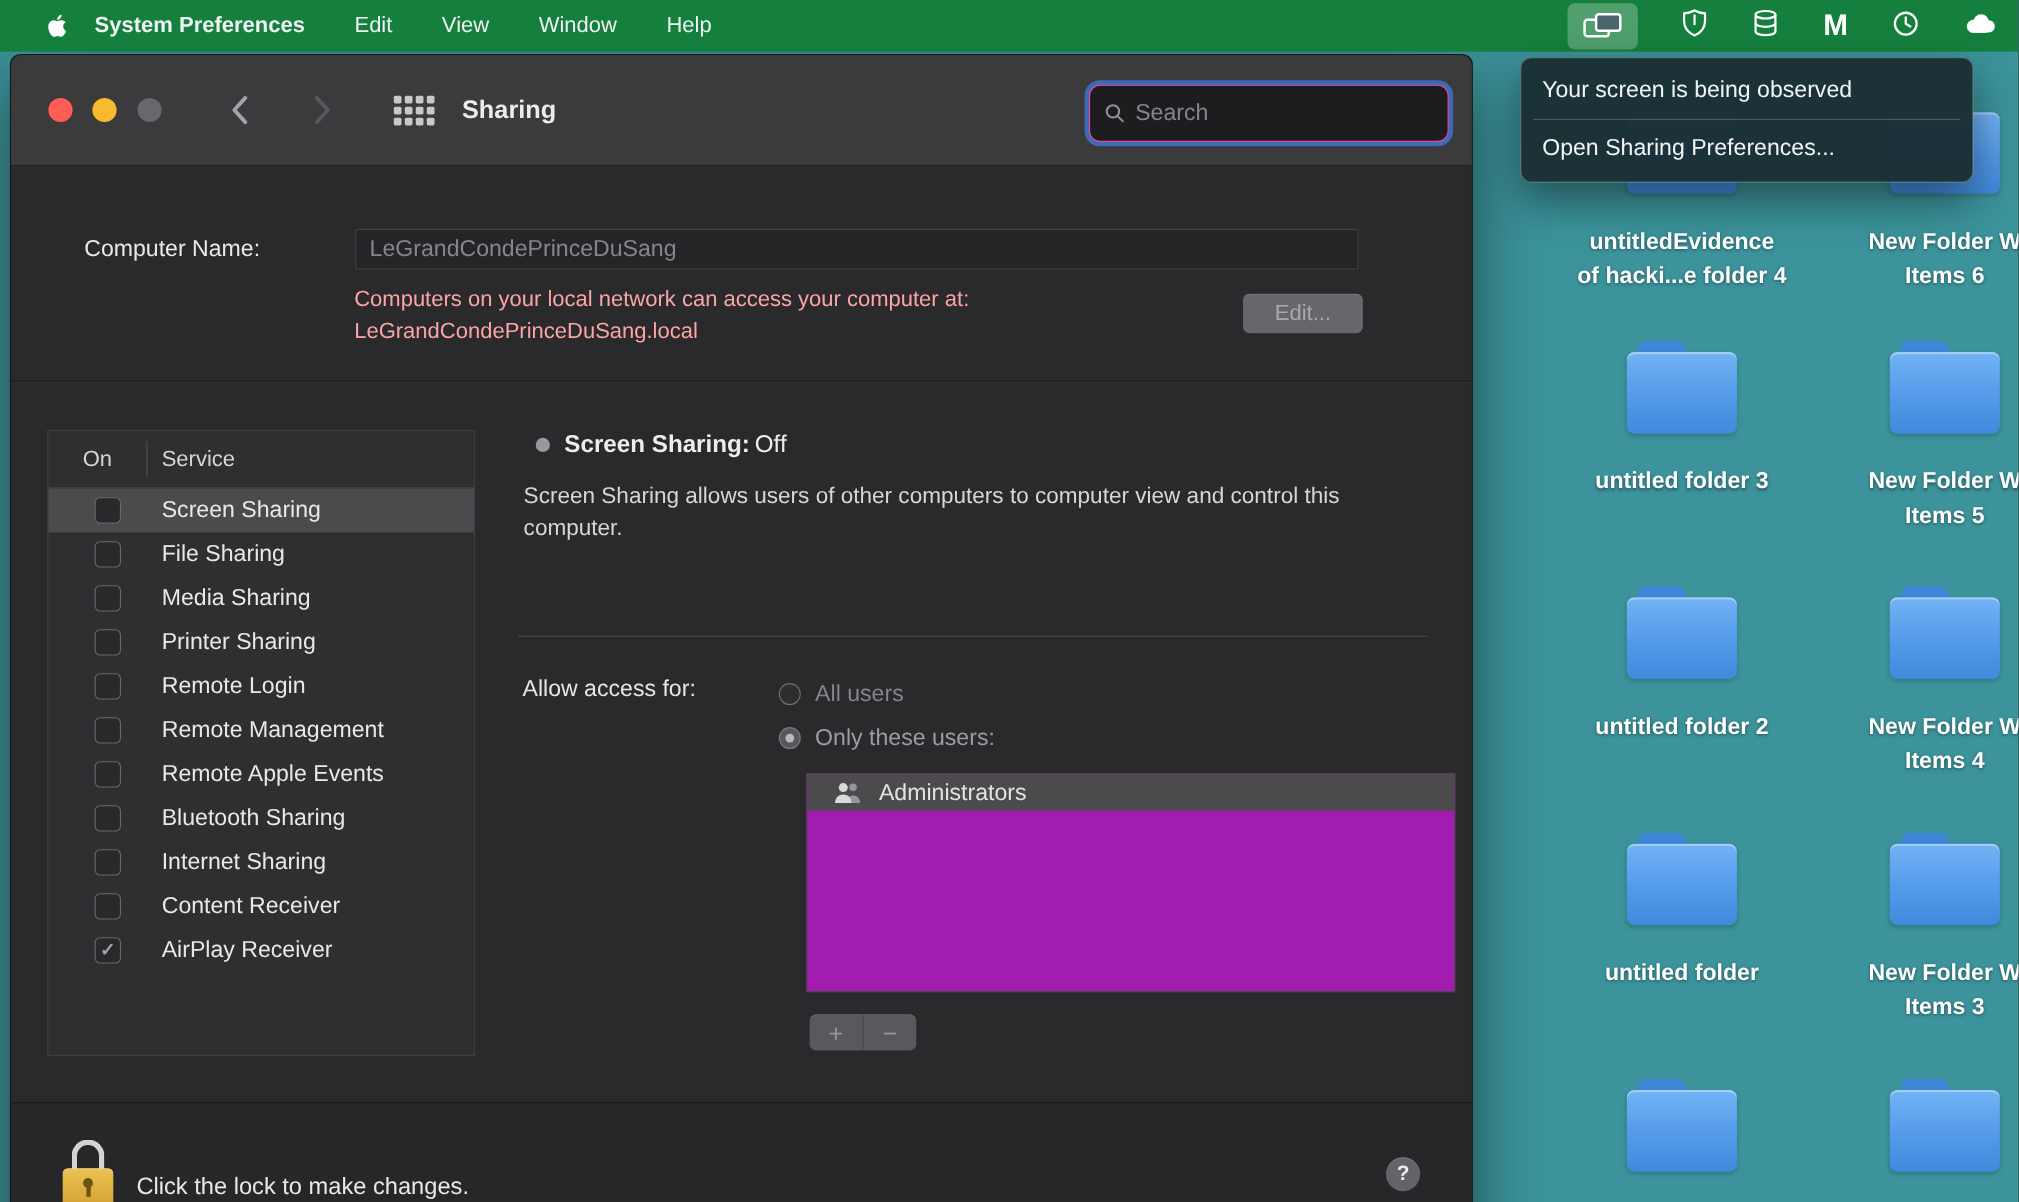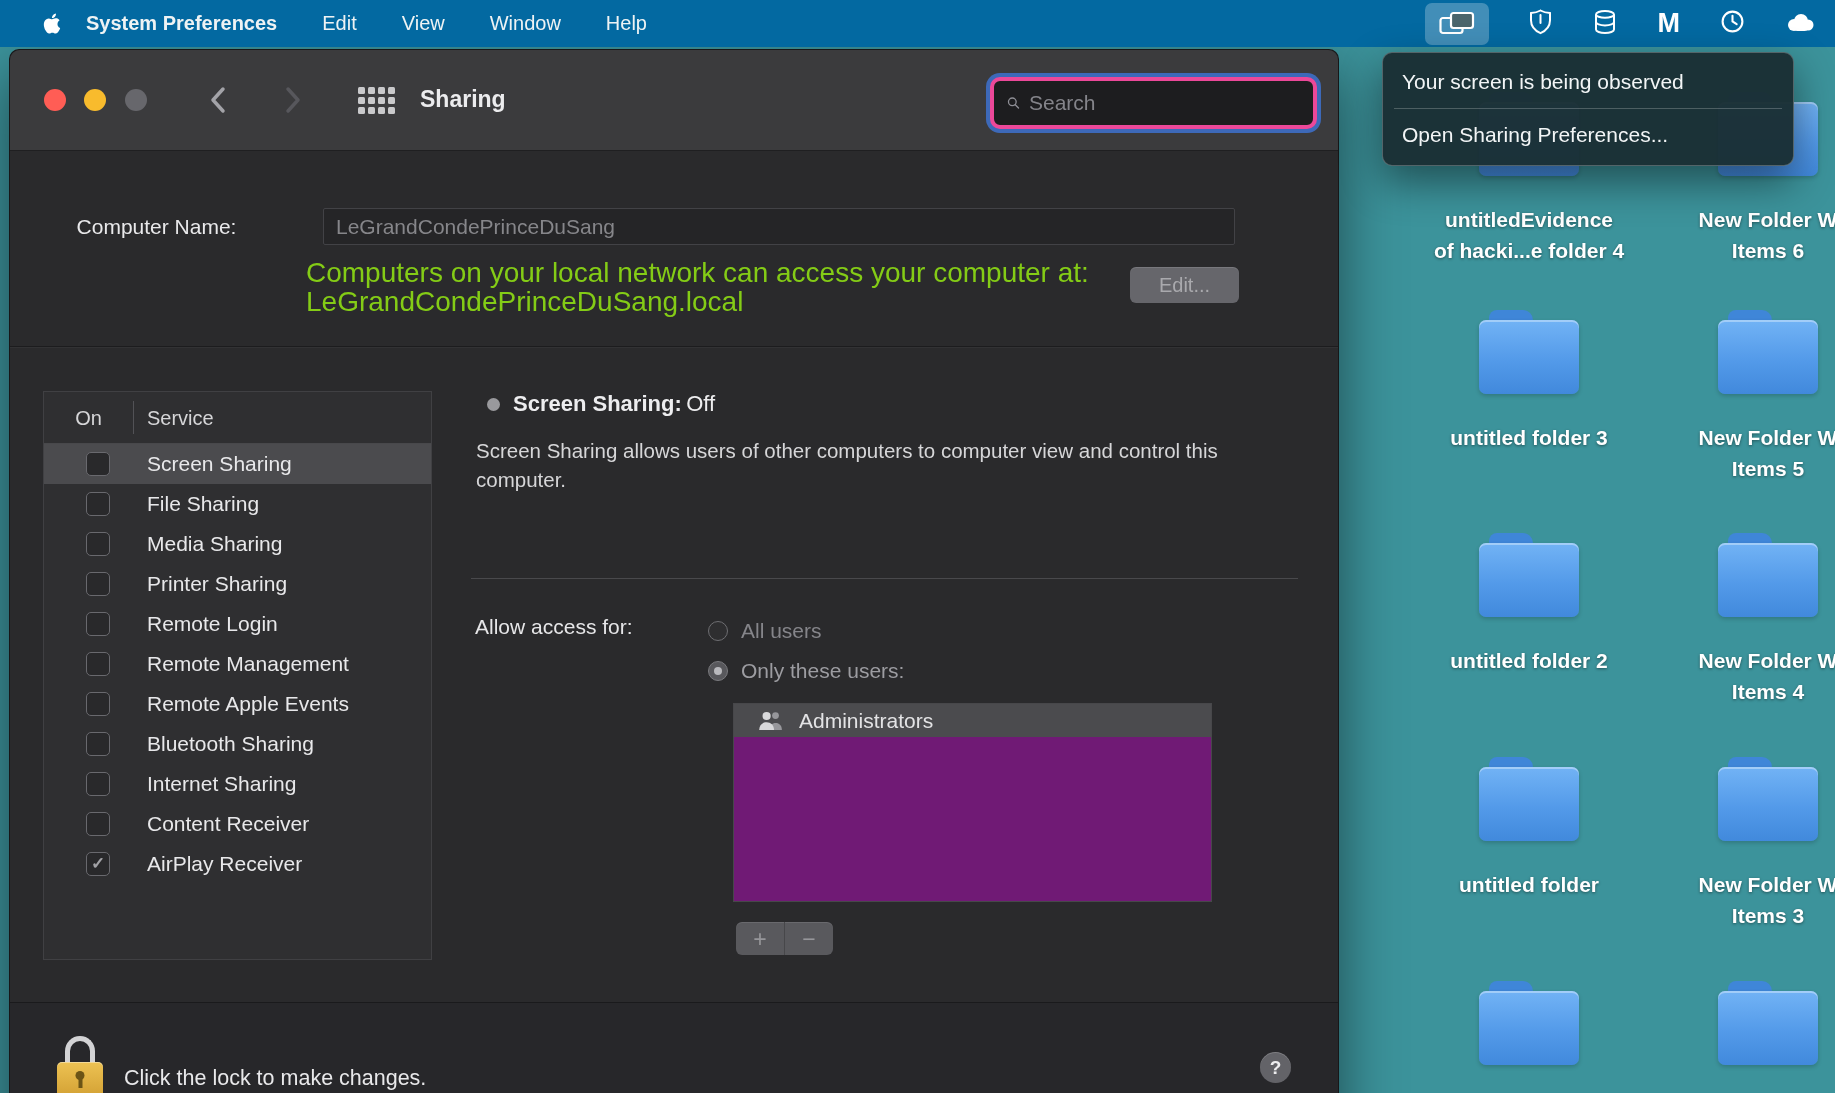--- a/index.html
+++ b/index.html
@@ -11,21 +11,21 @@
   .folder { position:absolute; width:200px; text-align:center; }
   .folder-icon { width:100px; height:84px; margin:0 auto; position:relative; }
   .folder-tab { position:absolute; left:10px; top:0; width:44px; height:18px; background:#3f86d8; border-radius:8px 10px 0 0; }
   .folder-body { position:absolute; left:0; top:10px; width:100%; height:74px; border-radius:7px;
                  background:linear-gradient(180deg,#72b3f5 0%,#539ae9 55%,#4189dc 100%);
                  box-shadow:inset 0 2px 0 rgba(255,255,255,.35), 0 2px 4px rgba(0,0,0,.18); }
   .folder-label { margin-top:28px; font-size:21px; font-weight:700; color:#ffffff; line-height:31px;
                   text-shadow:0 1px 3px rgba(0,0,0,.45); white-space:nowrap; }
 
   
-  .menubar { position:absolute; left:0; top:0; width:100%; height:47px; background:#0369a1;
+  .menubar { position:absolute; left:0; top:0; width:100%; height:47px; background:#15803d;
              display:flex; align-items:center; color:#eef3f4; z-index:50; }
   .apple { margin-left:42px; display:flex; align-items:center; }
   .app-name { font-weight:700; font-size:20px; margin-left:24px; }
   .menus { display:flex; }
   .menu-item { font-size:20px; margin-left:45px; }
   .status-icons { position:absolute; right:20px; top:0; height:47px; display:flex; align-items:center; gap:40px; }
   .status-box { height:42px; border-radius:7px; background:rgba(255,255,255,.25); display:flex; align-items:center; padding:0 14px; }
   .m-glyph { font-size:27px; font-weight:700; color:#fff; line-height:1; }
 
   
@@ -45,31 +45,31 @@
   .light.red { left:34px; background:#ff5d55; }
   .light.yellow { left:74px; background:#f8bb2d; }
   .light.gray { left:115px; background:#67676c; }
   .chev { position:absolute; top:35px; }
   .chev.back { left:196px; }
   .chev.fwd { left:271px; }
   .grid-icon { position:absolute; left:348px; top:37px; display:grid; grid-template-columns:repeat(4,7px); grid-auto-rows:7px; gap:3px; }
   .grid-icon span { background:#c9c9cb; border-radius:1.5px; }
   .win-title { position:absolute; left:410px; top:36px; font-size:23px; font-weight:700; color:#ececee; }
   .search-field { position:absolute; left:980px; top:27px; width:327px; height:52px; background:#1d1d1f;
-                  border:4px solid #ec4899; border-radius:10px; box-shadow:0 0 0 4px rgba(63,118,216,.8);
+                  border:1px solid #ec4899; border-radius:10px; box-shadow:0 0 0 4px rgba(63,118,216,.8);
                   display:flex; align-items:center; padding:0 13px; gap:9px; }
   .search-field input { flex:1; background:transparent; border:none; outline:none; color:#d9d9db; font-size:21px; font-family:inherit; }
   .search-field input::placeholder { color:#84848a; }
 
   
   .cn-label { position:absolute; left:0; top:158px; width:293px; text-align:center; font-size:21px; color:#e9e9eb; line-height:37px; }
   .name-field { position:absolute; left:313px; top:158px; width:912px; height:37px; background:#252527;
                 border:1px solid #424246; border-radius:2px; color:#86868a; font-size:21px; line-height:35px; padding:0 12px;
                 white-space:nowrap; overflow:hidden; }
-  .cn-info { position:absolute; left:296px; top:208px; font-size:28px; line-height:29px; color:#84cc16; }
+  .cn-info { position:absolute; left:312px; top:208px; font-size:20px; line-height:29px; color:#fca5a5; }
   .btn { background:#66666b; border:none; border-radius:6px; color:#a9a9ad; font-size:20px; font-family:inherit;
          box-shadow:inset 0 1px 0 rgba(255,255,255,.12); }
   .edit-btn { position:absolute; left:1120px; top:217px; width:109px; height:36px; }
   .div-a { position:absolute; left:0; right:0; top:296px; height:1px; background:#1c1c1e; box-shadow:0 1px 0 rgba(255,255,255,.04); }
 
   
   .service-list { position:absolute; left:33px; top:341px; width:389px; height:569px; background:#2f2f31; border:1px solid #404043; }
   .service-header { height:52px; border-bottom:1px solid #48484b; position:relative; }
   .service-header .on { position:absolute; left:0; width:89px; text-align:center; top:50%; transform:translateY(-50%); color:#d6d6d8; font-size:20px; }
   .service-header .svc { position:absolute; left:103px; top:50%; transform:translateY(-50%); color:#d6d6d8; font-size:20px; }
@@ -90,21 +90,21 @@
   .div-b { position:absolute; left:461px; top:528px; width:827px; height:1px; background:#49494c; }
   .allow-label { position:absolute; left:465px; top:562px; font-size:21px; color:#e6e6e8; line-height:30px; }
   .radio-row { position:absolute; display:flex; align-items:center; gap:13px; }
   .radio-row.r1 { left:698px; top:569px; }
   .radio-row.r2 { left:698px; top:609px; }
   .radio { width:20px; height:20px; border-radius:50%; background:#2e2e30; border:1px solid #6e6e72; flex:none; position:relative; }
   .radio.selected { background:#58585c; border-color:#7a7a7e; }
   .radio.selected::after { content:""; position:absolute; inset:5px; border-radius:50%; background:#b9b9bd; }
   .radio-label { font-size:21px; color:#85858a; }
   .radio-row.r2 .radio-label { color:#9c9ca1; }
-  .users-list { position:absolute; left:723px; top:653px; width:479px; height:199px; background:#701a75; border:1px solid #47474a; }
+  .users-list { position:absolute; left:723px; top:653px; width:590px; height:199px; background:#a21caf; border:1px solid #47474a; }
   .user-row { height:33px; display:flex; align-items:center; padding-left:24px; gap:14px; font-size:21px; color:#e3e3e5; }
   .user-row.selected { background:#4b4b4e; }
   .seg { position:absolute; left:726px; top:872px; width:97px; height:33px; display:flex; background:#59595d;
          border-radius:6px; overflow:hidden; box-shadow:inset 0 1px 0 rgba(255,255,255,.1); }
   .seg button { flex:1; border:none; background:transparent; color:#96969a; font-size:23px; line-height:30px; font-family:inherit; }
   .seg .seg-div { width:1px; background:#47474a; }
 
   
   .footer { position:absolute; left:0; right:0; top:952px; height:150px; background:#27272a; border-top:1px solid #1a1a1c; }
   .lock { position:absolute; left:47px; top:986px; width:46px; height:62px; }

